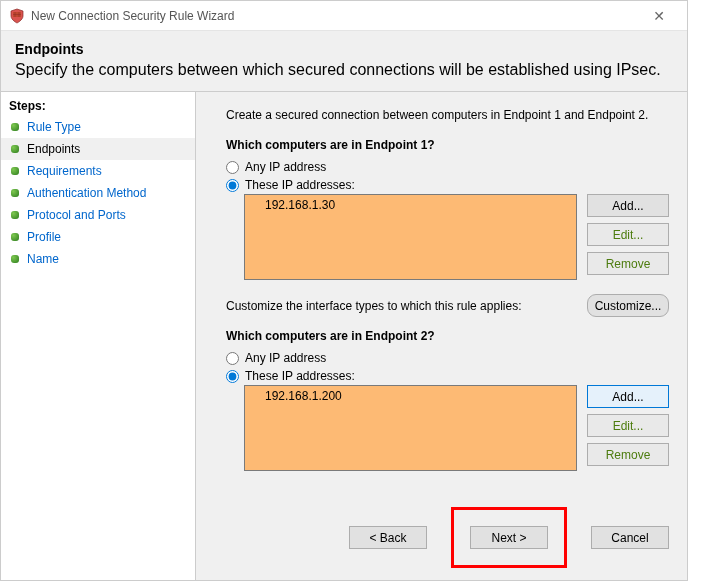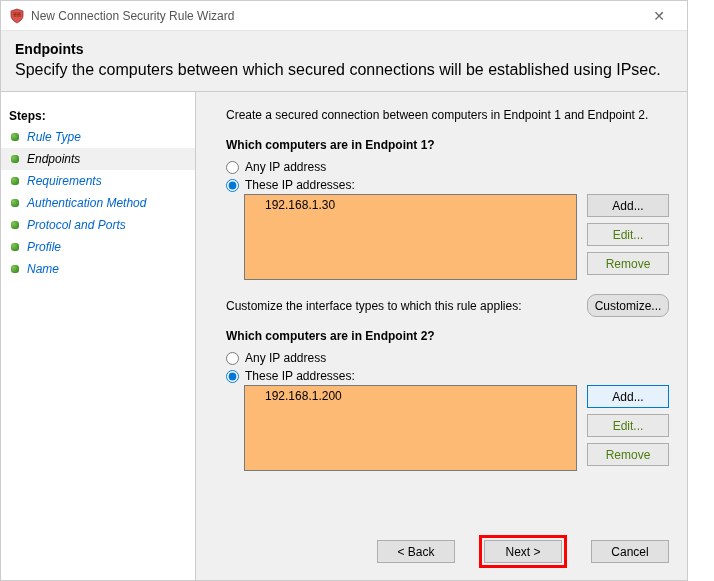--- a/index.html
+++ b/index.html
@@ -65,30 +65,30 @@
   }
   .body {
     flex: 1;
     display: flex;
     min-height: 0;
   }
   .sidebar {
     width: 195px;
     background: #fff;
     border-right: 1px solid #ccc;
-    padding-top: 14px;
+    padding-top: 4px;
   }
   .sidebar .steps-label {
     font-weight: bold;
     font-family: Tahoma, sans-serif;
     padding: 3px 8px;
   }
   .sidebar ul {
     list-style: none;
-    margin: 0; padding: 0; font-style: italic;
+    margin: 0; padding: 0;
   }
   .sidebar li {
     display: flex;
     align-items: center;
     padding: 4px 8px 4px 10px;
     cursor: default;
   }
   .sidebar li.active {
     background: #f0f0f0;
   }
@@ -190,21 +190,21 @@
     right: 18px;
     display: flex;
     gap: 24px;
     align-items: center;
   }
   .footer .btn {
     width: 78px;
   }
   .next-wrap {
     border: 3px solid #ff0000;
-    padding: 2px;
+    padding: 16px;
   }
   .shield-svg { display:block; }
 </style>
 </head>
 <body>
 
 <div class="window">
 
   <div class="titlebar">
     <span class="app-icon">

